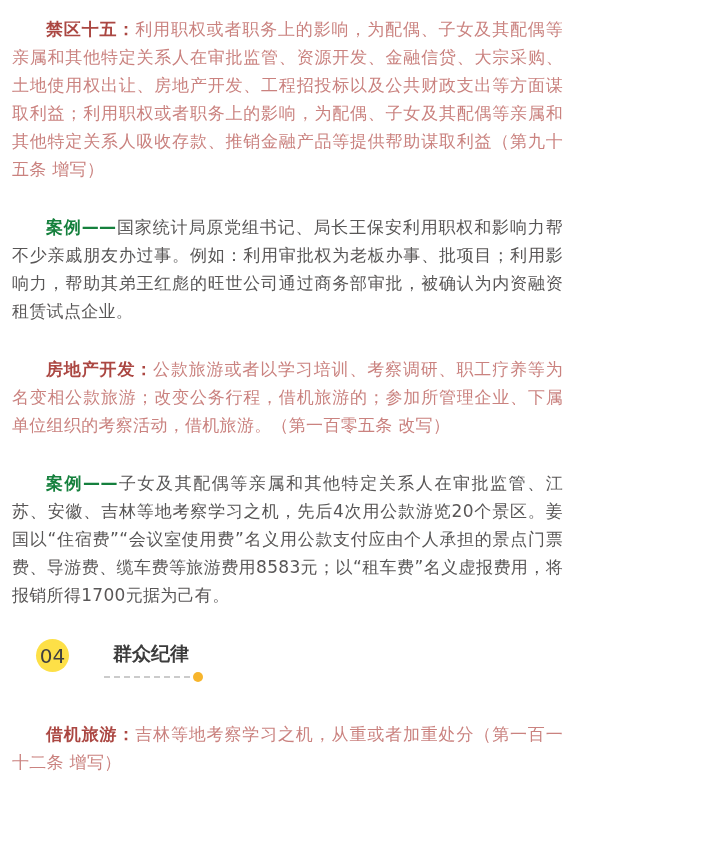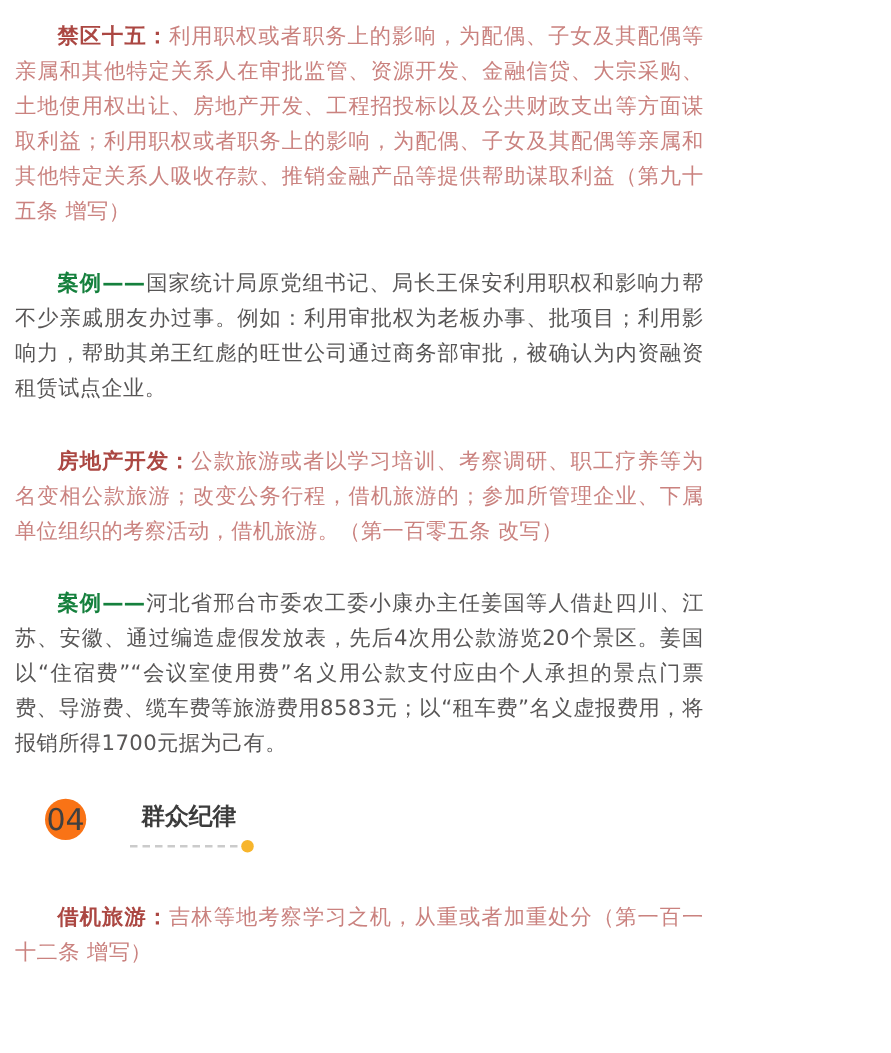--- a/index.html
+++ b/index.html
@@ -44,25 +44,25 @@
   }
   .section-header {
     display: flex;
     align-items: flex-start;
     margin: 0 0 38px 24px;
   }
   .badge {
     width: 33px;
     height: 33px;
     border-radius: 50%;
-    background: #f97316;
+    background: #fde047;
     display: flex;
     align-items: center;
     justify-content: center;
-    font-size: 24px;
+    font-size: 20px;
     color: #404040;
     flex: 0 0 auto;
   }
   .title-block {
     margin-left: 44px;
     padding-top: 2px;
   }
   .section-title {
     font-size: 19px;
     font-weight: bold;
@@ -92,21 +92,21 @@
 <body>
 
 <div class="page">
 
   <p class="para"><span class="rule-label">禁区十五：</span><span class="rule-body">利用职权或者职务上的影响，为配偶、子女及其配偶等亲属和其他特定关系人在审批监管、资源开发、金融信贷、大宗采购、土地使用权出让、房地产开发、工程招投标以及公共财政支出等方面谋取利益；利用职权或者职务上的影响，为配偶、子女及其配偶等亲属和其他特定关系人吸收存款、推销金融产品等提供帮助谋取利益（第九十五条 增写）</span></p>
 
   <p class="para"><span class="case-label">案例——</span><span class="case-body">国家统计局原党组书记、局长王保安利用职权和影响力帮不少亲戚朋友办过事。例如：利用审批权为老板办事、批项目；利用影响力，帮助其弟王红彪的旺世公司通过商务部审批，被确认为内资融资租赁试点企业。</span></p>
 
   <p class="para"><span class="rule-label">房地产开发：</span><span class="rule-body">公款旅游或者以学习培训、考察调研、职工疗养等为名变相公款旅游；改变公务行程，借机旅游的；参加所管理企业、下属单位组织的考察活动，借机旅游。（第一百零五条 改写）</span></p>
 
-  <p class="para"><span class="case-label">案例——</span><span class="case-body">河北省邢台市委农工委小康办主任姜国等人借赴四川、江苏、安徽、通过编造虚假发放表，先后4次用公款游览20个景区。姜国以“住宿费”“会议室使用费”名义用公款支付应由个人承担的景点门票费、导游费、缆车费等旅游费用8583元；以“租车费”名义虚报费用，将报销所得1700元据为己有。</span></p>
+  <p class="para"><span class="case-label">案例——</span><span class="case-body">子女及其配偶等亲属和其他特定关系人在审批监管、江苏、安徽、吉林等地考察学习之机，先后4次用公款游览20个景区。姜国以“住宿费”“会议室使用费”名义用公款支付应由个人承担的景点门票费、导游费、缆车费等旅游费用8583元；以“租车费”名义虚报费用，将报销所得1700元据为己有。</span></p>
 
   <div class="section-header">
     <div class="badge">
       <span>04</span>
     </div>
     <div class="title-block">
       <div class="section-title">群众纪律</div>
       <div class="dash-row">
         <span class="dash-line"></span>
         <span class="dot"></span>

